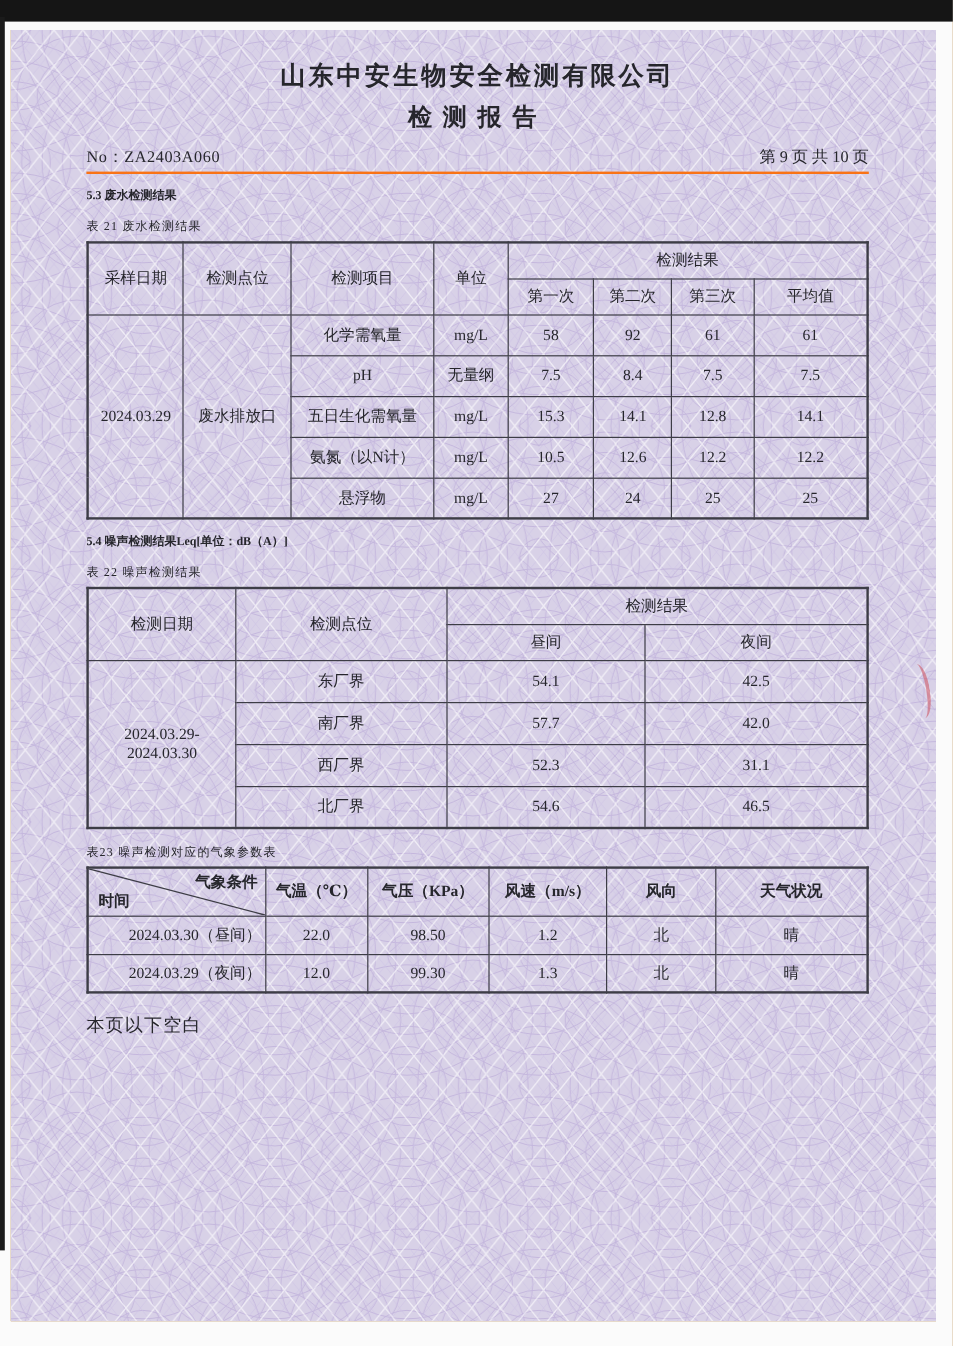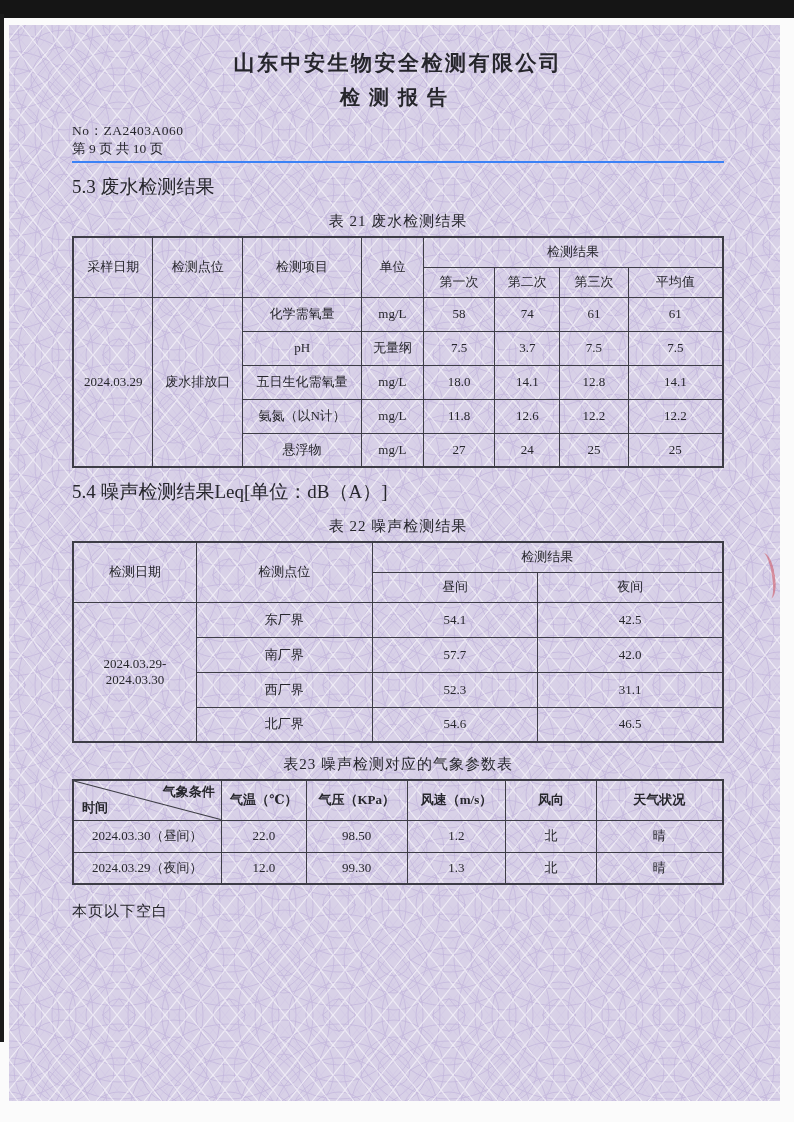--- a/index.html
+++ b/index.html
@@ -15,37 +15,36 @@
   .guilloche{position:absolute;left:0;top:0;width:771px;height:1076px;display:block;}
   .red-mark{
     position:absolute;right:5px;top:528px;width:13px;height:46px;
     border-right:3px solid rgba(205,80,92,0.55);border-radius:50%;
     transform:rotate(-9deg);
   }
   .content{position:relative;padding:24px 56px 0 63px;}
   .company{font-size:21px;font-weight:bold;text-align:center;letter-spacing:2.5px;}
   .report-title{font-size:20px;font-weight:bold;text-align:center;letter-spacing:9px;margin-top:7px;}
   .meta-row{
-    display:flex;justify-content:space-between;align-items:flex-start;
-    margin-top:11px;padding-bottom:3px;border-bottom:2px solid #3b82f6;
+    display:flex;justify-content:space-between;align-items:flex-end;
+    margin-top:11px;padding-bottom:3px;border-bottom:2px solid #f97316;
     font-size:13.5px;
-    flex-direction:column;
   }
   .meta-no{letter-spacing:0.5px;}
-  .sec-heading{font-size:19px;font-weight:normal;margin-top:11px;}
-  .tbl-caption{font-size:15px;text-align:center;margin-top:12px;letter-spacing:1px;}
+  .sec-heading{font-size:10px;font-weight:bold;margin-top:11px;}
+  .tbl-caption{font-size:10px;text-align:left;margin-top:12px;letter-spacing:1px;}
   table{width:100%;border-collapse:collapse;table-layout:fixed;margin-top:5px;
         font-size:13px;border:2px solid #3d3d46;background:transparent;}
   td{border:1px solid #3d3d46;text-align:center;vertical-align:middle;padding:1px 3px;
      overflow:hidden;white-space:nowrap;}
   .t21 tr.h{height:30px;} .t21 tr.d{height:34px;}
   .t22 tr.h{height:30px;} .t22 tr.d{height:35px;}
   .t23 tr.h{height:40px;} .t23 tr.d{height:32px;}
   .t23 tr.h td{font-weight:bold;}
-  .t23 td.time-cell{text-align:left;padding-left:18px;}
+  .t23 td.time-cell{text-align:right;padding-left:18px;}
   .diag-cell{position:relative;padding:0;}
   .diag-svg{position:absolute;left:0;top:0;width:100%;height:100%;}
   .diag-top{position:absolute;top:2px;right:6px;font-weight:bold;}
   .diag-bottom{position:absolute;bottom:3px;left:8px;font-weight:bold;}
   .footer-note{font-size:15px;margin-top:17px;letter-spacing:1px;}
 </style>
 </head>
 <body>
 
 <div class="edge-top"></div>
@@ -140,44 +139,44 @@
         <td>第二次</td>
         <td>第三次</td>
         <td>平均值</td>
       </tr>
       <tr class="d">
         <td rowspan="5">2024.03.29</td>
         <td rowspan="5">废水排放口</td>
         <td>化学需氧量</td>
         <td>mg/L</td>
         <td>58</td>
-        <td>74</td>
+        <td>92</td>
         <td>61</td>
         <td>61</td>
       </tr>
       <tr class="d">
         <td>pH</td>
         <td>无量纲</td>
         <td>7.5</td>
-        <td>3.7</td>
+        <td>8.4</td>
         <td>7.5</td>
         <td>7.5</td>
       </tr>
       <tr class="d">
         <td>五日生化需氧量</td>
         <td>mg/L</td>
-        <td>18.0</td>
+        <td>15.3</td>
         <td>14.1</td>
         <td>12.8</td>
         <td>14.1</td>
       </tr>
       <tr class="d">
         <td>氨氮（以N计）</td>
         <td>mg/L</td>
-        <td>11.8</td>
+        <td>10.5</td>
         <td>12.6</td>
         <td>12.2</td>
         <td>12.2</td>
       </tr>
       <tr class="d">
         <td>悬浮物</td>
         <td>mg/L</td>
         <td>27</td>
         <td>24</td>
         <td>25</td>

